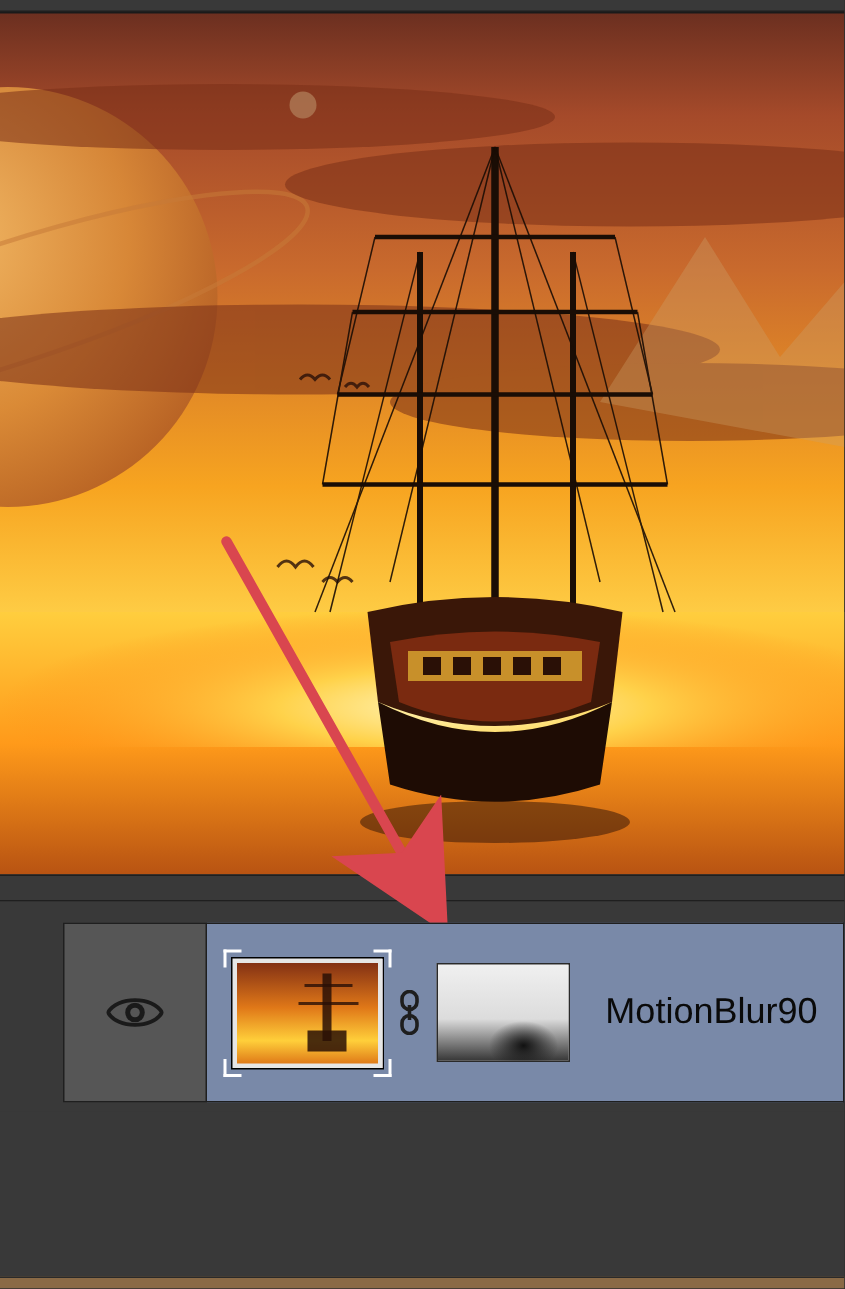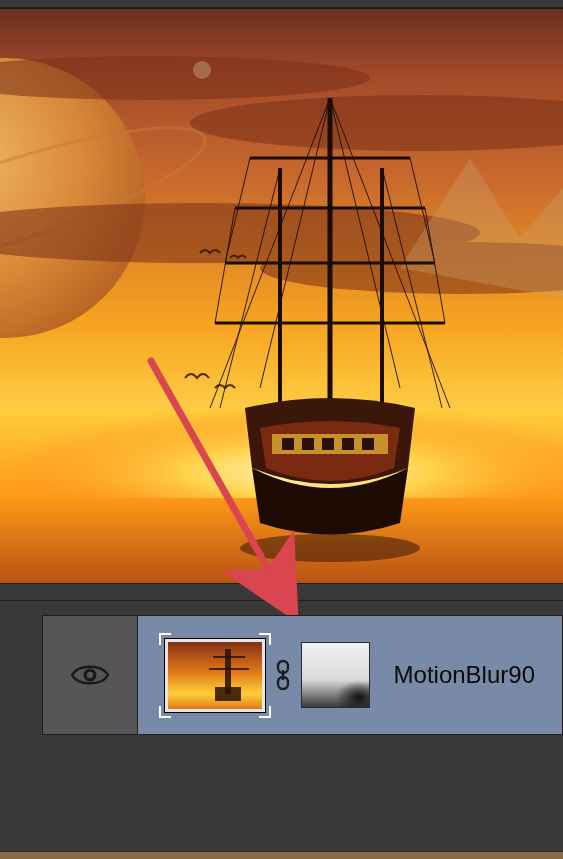--- a/index.html
+++ b/index.html
@@ -75,21 +75,21 @@
     justify-content: center;
   }
   .layer-content {
     flex: 1;
     height: 120px;
     background: #7989a8;
     border: 1px solid #1f1f1f;
     border-left: none;
     display: flex;
     align-items: center;
-    padding: 0 27px;
+    padding: 0 17px;
     gap: 10px;
     overflow: hidden;
   }
   .thumb-outer {
     position: relative;
     width: 100px;
     height: 73px;
   }
   .thumb-frame {
     position: absolute;

